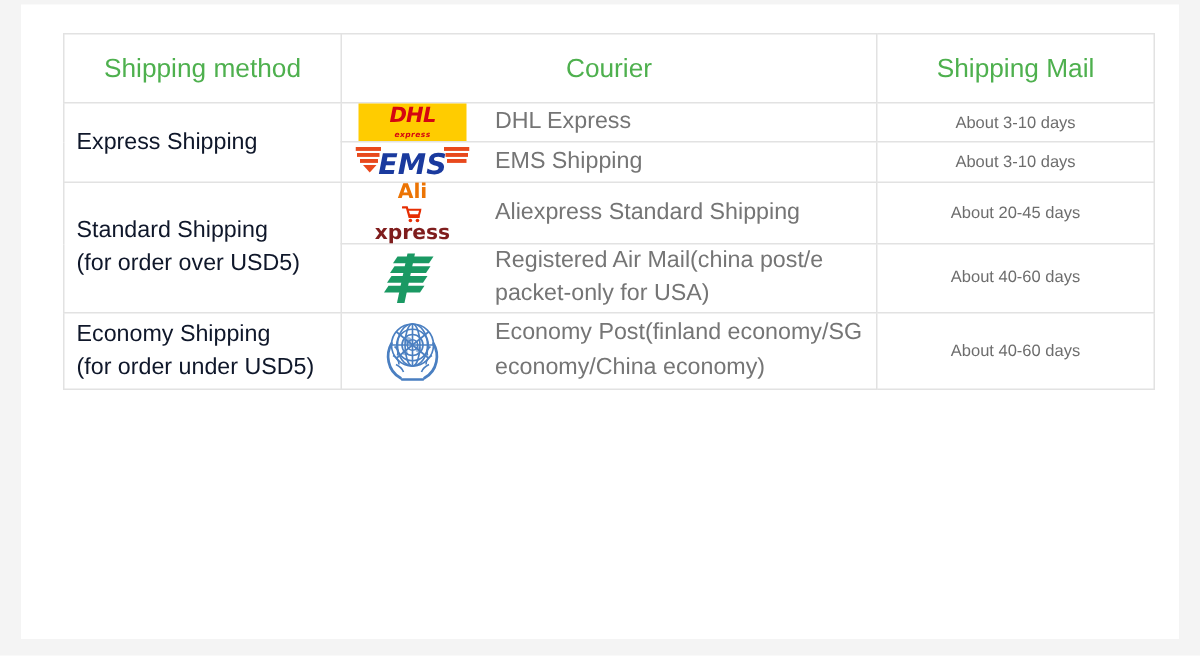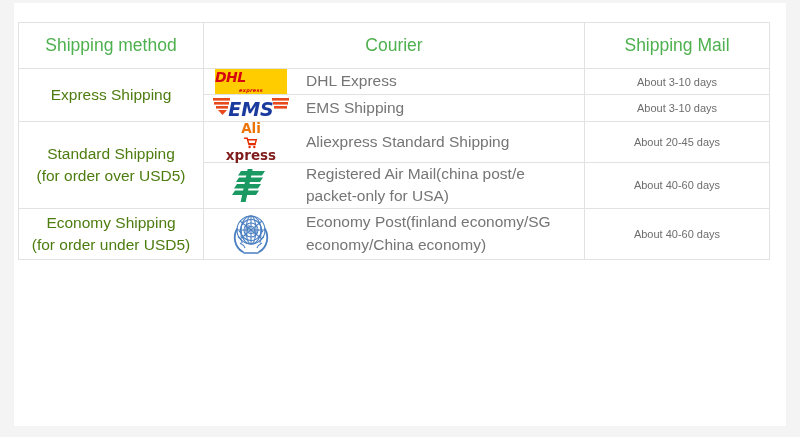--- a/index.html
+++ b/index.html
@@ -44,21 +44,21 @@
     border-radius: 1px;
     overflow: hidden;
   }
   .title-rule .half {
     flex: 1 1 50%;
     height: 100%;
   }
 
   
   .table-wrap {
-    margin: 19px 16px 0 4px;
+    margin: 19px 16px 0 28px;
   }
   table.ship-table {
     width: 100%;
     border-collapse: collapse;
     table-layout: fixed;
   }
   table.ship-table th,
   table.ship-table td {
     border: 1px solid #e2e2e2;
     vertical-align: middle;
@@ -68,22 +68,21 @@
     height: 45px;
     font-weight: 400;
     font-size: 17.5px;
     color: #4eb04e;
     text-align: center;
   }
   .col-method { width: 185px; }
   .col-time   { width: 185px; }
 
   td.method-cell {
-    text-align: center;
-    color: #4d7c0f;
+    color: #0f172a;
     font-size: 15.5px;
     line-height: 1.42;
   }
   td.time-cell {
     text-align: center;
     color: #6d6d6d;
     font-size: 11px;
   }
   td.courier-cell {
     padding: 0 10px 0 18px;
@@ -111,20 +110,21 @@
     width: 72px;
     height: 25px;
     background: #ffcc00;
     position: relative;
     display: block;
   }
   .dhl-logo .dhl-word {
     position: absolute;
     left: 0; right: 0;
     top: 1px;
+    text-align: center;
     font-family: "DejaVu Sans", sans-serif;
     font-style: italic;
     font-weight: bold;
     font-size: 14px;
     letter-spacing: -0.5px;
     color: #d40511;
     line-height: 15px;
   }
   .dhl-logo .dhl-sub {
     position: absolute;

